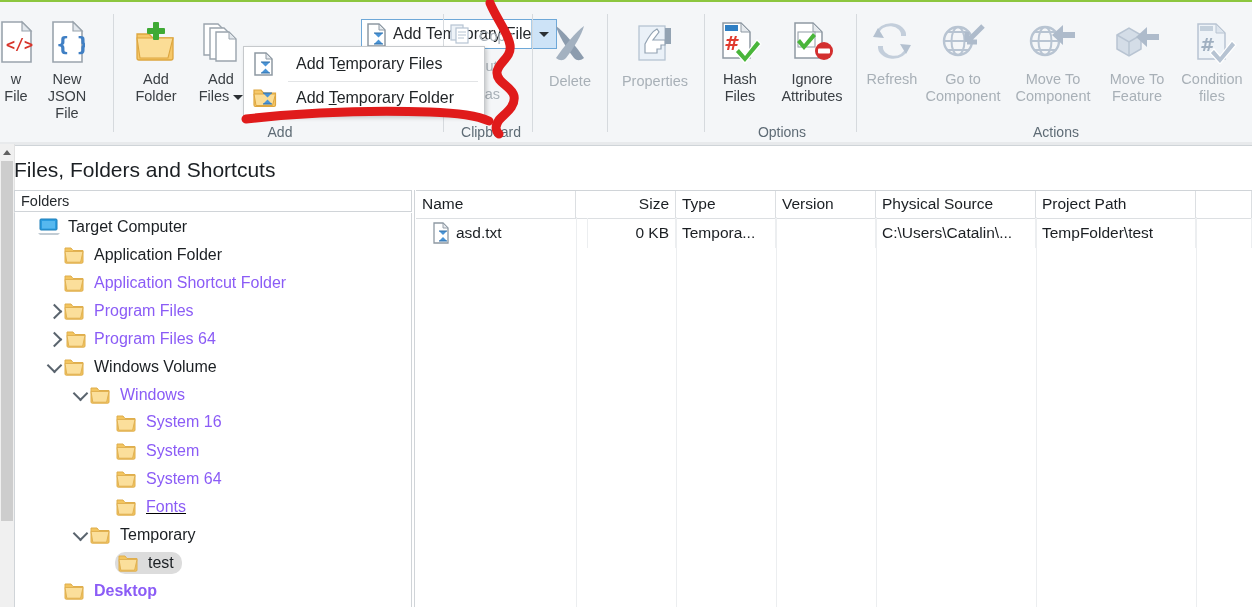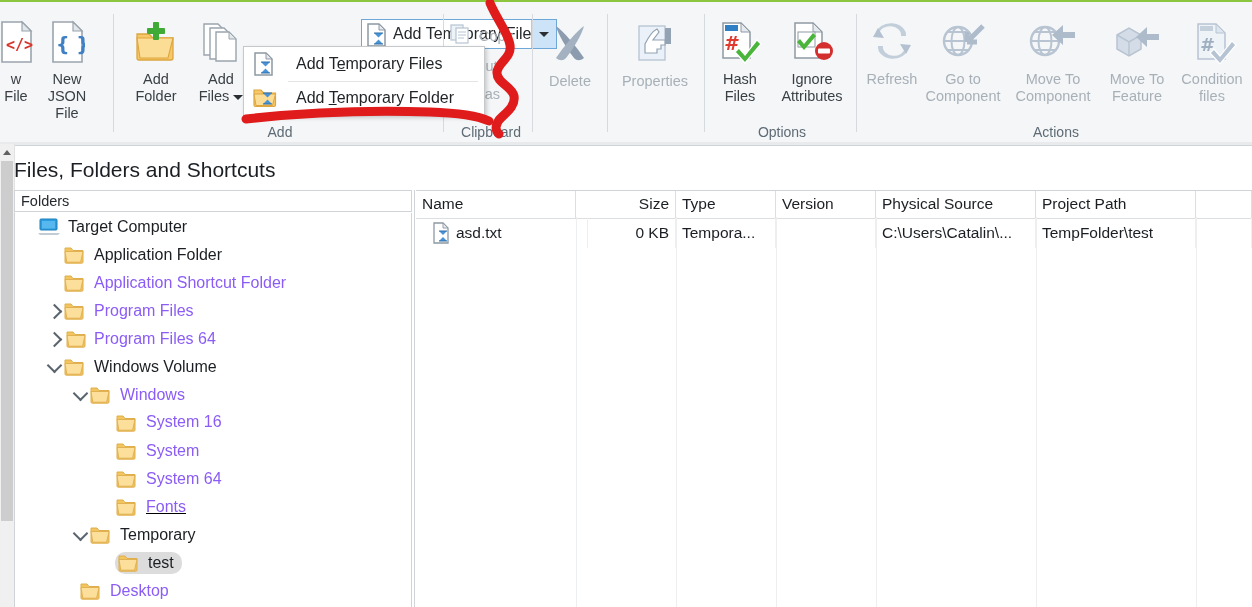--- a/index.html
+++ b/index.html
@@ -550,21 +550,21 @@
       <div class="trow" style="padding-left: 84px;">
         <span class="exp"></span>
         <span class="t-sel" style="display: flex; align-items: center;">
           <span class="ticon"><svg width="22" height="20" viewBox="0 0 22 20">
               <path d="M2 3 h6 l2 2.5 h10 v11.5 a1.2 1.2 0 0 1 -1.2 1.2 h-15.6 a1.2 1.2 0 0 1 -1.2 -1.2 z" fill="#f3c55f" stroke="#dfae4d" stroke-width="1"></path>
               <path d="M2 6.5 h18 l-2.4 10.7 h-13.8 z" fill="#fbdf9b" stroke="#dfae4d" stroke-width=".9"></path>
             </svg></span>
           <span class="tname t-dark">test</span>
         </span>
       </div>
-      <div class="trow" style="padding-left: 48px;">
+      <div class="trow" style="padding-left: 32px; font-weight: bold;">
         <span class="exp"></span>
         <span style="display: flex; align-items: center;">
           <span class="ticon"><svg width="22" height="20" viewBox="0 0 22 20">
               <path d="M2 3 h6 l2 2.5 h10 v11.5 a1.2 1.2 0 0 1 -1.2 1.2 h-15.6 a1.2 1.2 0 0 1 -1.2 -1.2 z" fill="#f3c55f" stroke="#dfae4d" stroke-width="1"></path>
               <path d="M2 6.5 h18 l-2.4 10.7 h-13.8 z" fill="#fbdf9b" stroke="#dfae4d" stroke-width=".9"></path>
             </svg></span>
           <span class="tname t-blue">Desktop</span>
         </span>
       </div>
     </div>

